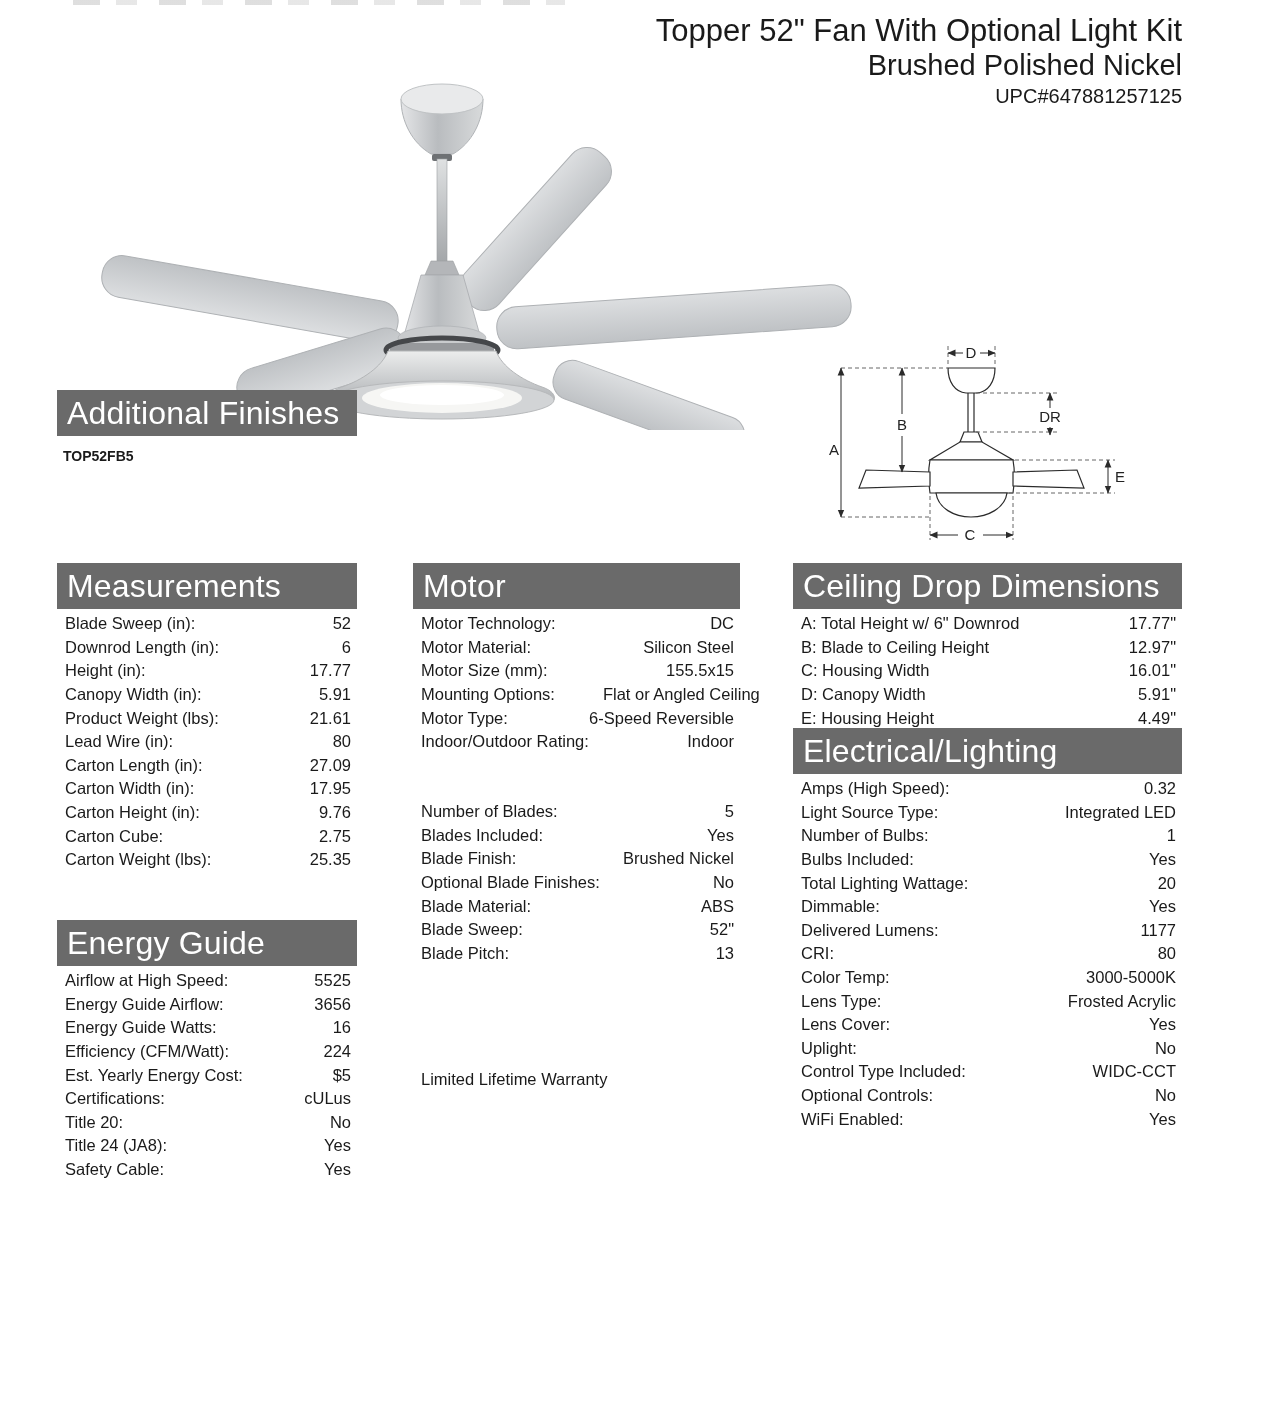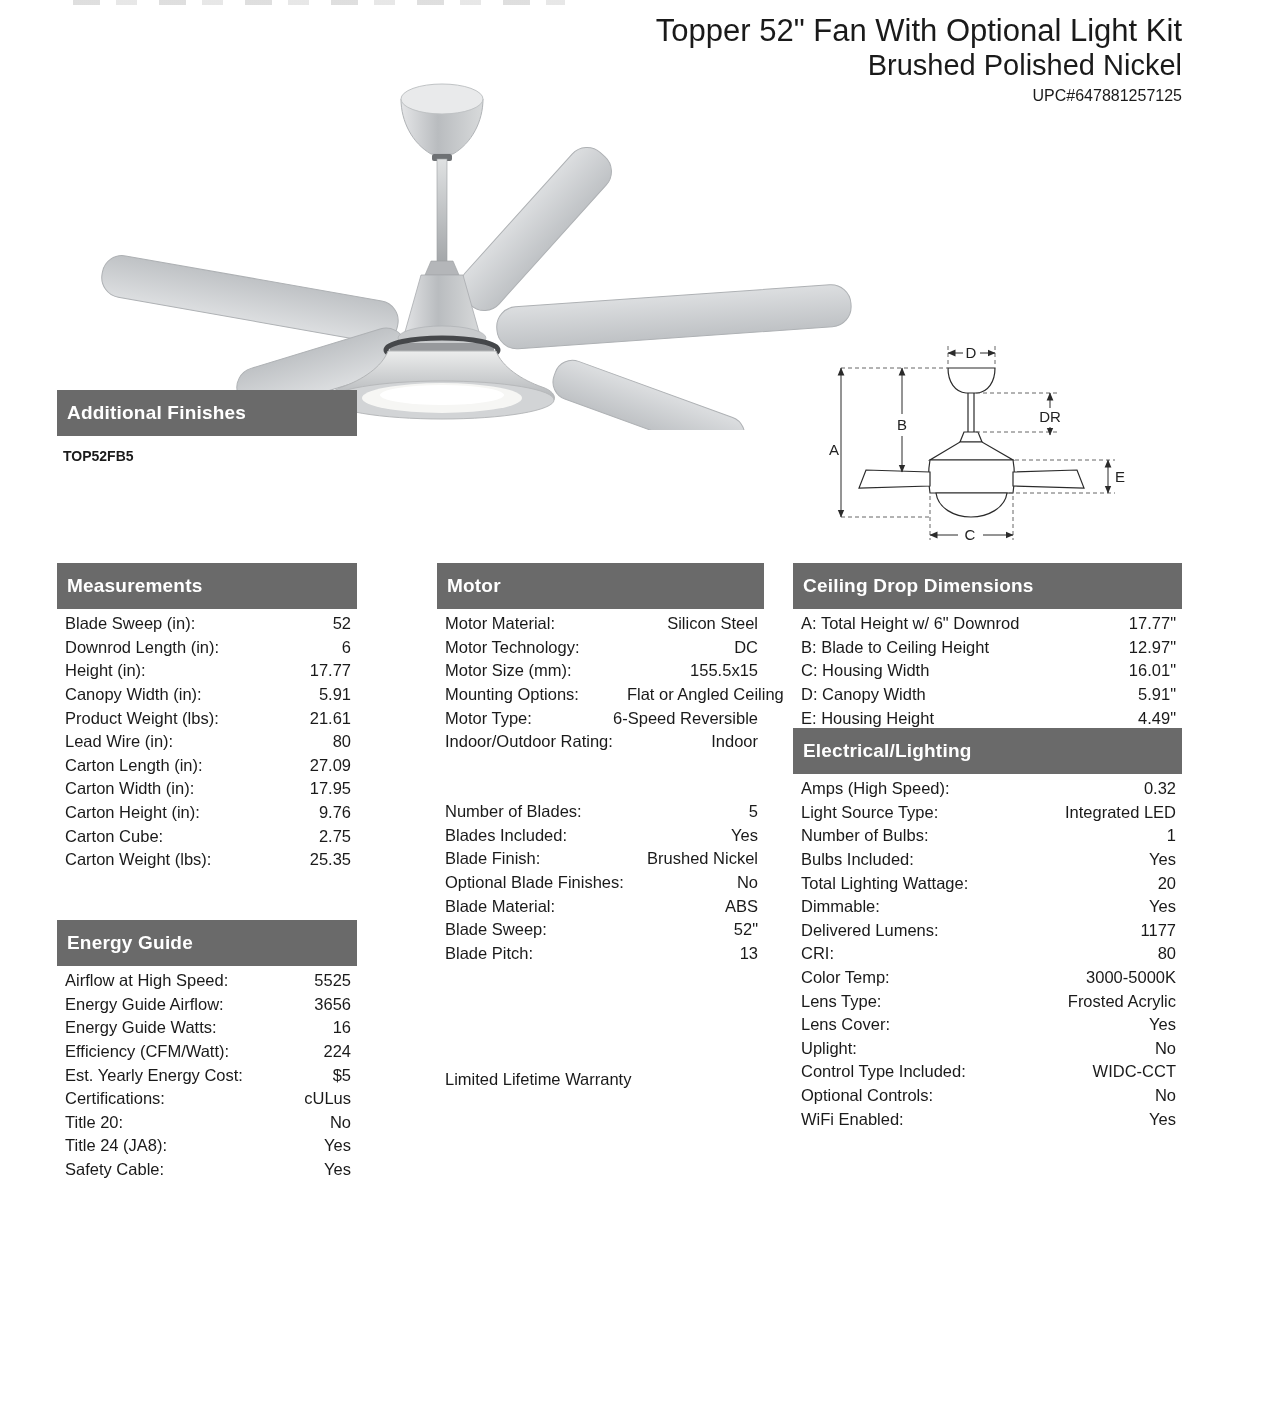--- a/index.html
+++ b/index.html
@@ -5,28 +5,28 @@
   html,body{margin:0;padding:0;background:#fff;}
   .page{position:relative;width:1264px;height:1401px;background:#fff;overflow:hidden;
         font-family:"Liberation Sans",sans-serif;color:var(--body-text,#1a1a1a);}
   
   .masthead-remnant{position:absolute;left:73px;top:0;width:492px;height:5px;opacity:.85;
         background:repeating-linear-gradient(90deg,#d9d9d9 0 27px,#ffffff 27px 43px,#e3e3e3 43px 64px,#ffffff 64px 86px);}
   
   .titleblock{position:absolute;top:12px;right:82px;text-align:right;}
   .title{font-size:31px;line-height:38px;}
   .subtitle{font-size:29px;line-height:31px;}
-  .upc{font-size:16px;line-height:30px;}
+  .upc{font-size:20px;line-height:30px;}
   
   .spec{position:absolute;}
   .col-left{left:57px;width:300px;}
-  .col-mid{left:413px;width:327px;margin-left:24px;}
+  .col-mid{left:413px;width:327px;}
   .col-right{left:793px;width:389px;}
   .bar{height:46px;background:var(--header-bar,#6a6a6a);color:var(--header-text,#fff);
-       display:flex;align-items:center;padding-left:10px;font-size:19px;font-weight:bold;letter-spacing:.2px;}
+       display:flex;align-items:center;padding-left:10px;font-size:32px;font-weight:normal;letter-spacing:.2px;}
   .rows{margin-top:3px;}
   .spec-row{display:flex;justify-content:space-between;align-items:center;height:23.6px;
             font-size:16.5px;padding:0 6px 0 8px;white-space:nowrap;gap:48px;}
   .spec-label{text-align:left;}
   .spec-value{text-align:right;}
   .model-code{font-size:14px;font-weight:bold;margin-top:12px;padding-left:6px;}
   .warranty-note{font-size:16.5px;margin-top:13px;padding-left:8px;}
   
   .fan-art{position:absolute;left:90px;top:55px;width:770px;height:375px;}
   .dim-art{position:absolute;left:818px;top:328px;width:350px;height:230px;}
@@ -259,28 +259,28 @@
         </div>
       </div>
   </section>
 
   <section class="spec col-mid" style="top:563px">
     <div class="bar">
       <span>Motor</span>
     </div>
     <div class="rows">
         <div class="spec-row">
+          <span class="spec-label">Motor Technology:</span>
+          <span class="spec-value">DC</span>
+        </div>
+        <div class="spec-row">
           <span class="spec-label">Motor Material:</span>
           <span class="spec-value">Silicon Steel</span>
         </div>
         <div class="spec-row">
-          <span class="spec-label">Motor Technology:</span>
-          <span class="spec-value">DC</span>
-        </div>
-        <div class="spec-row">
           <span class="spec-label">Motor Size (mm):</span>
           <span class="spec-value">155.5x15</span>
         </div>
         <div class="spec-row">
           <span class="spec-label">Mounting Options:</span>
           <span class="spec-value">Flat or Angled Ceiling</span>
         </div>
         <div class="spec-row">
           <span class="spec-label">Motor Type:</span>
           <span class="spec-value">6-Speed Reversible</span>

